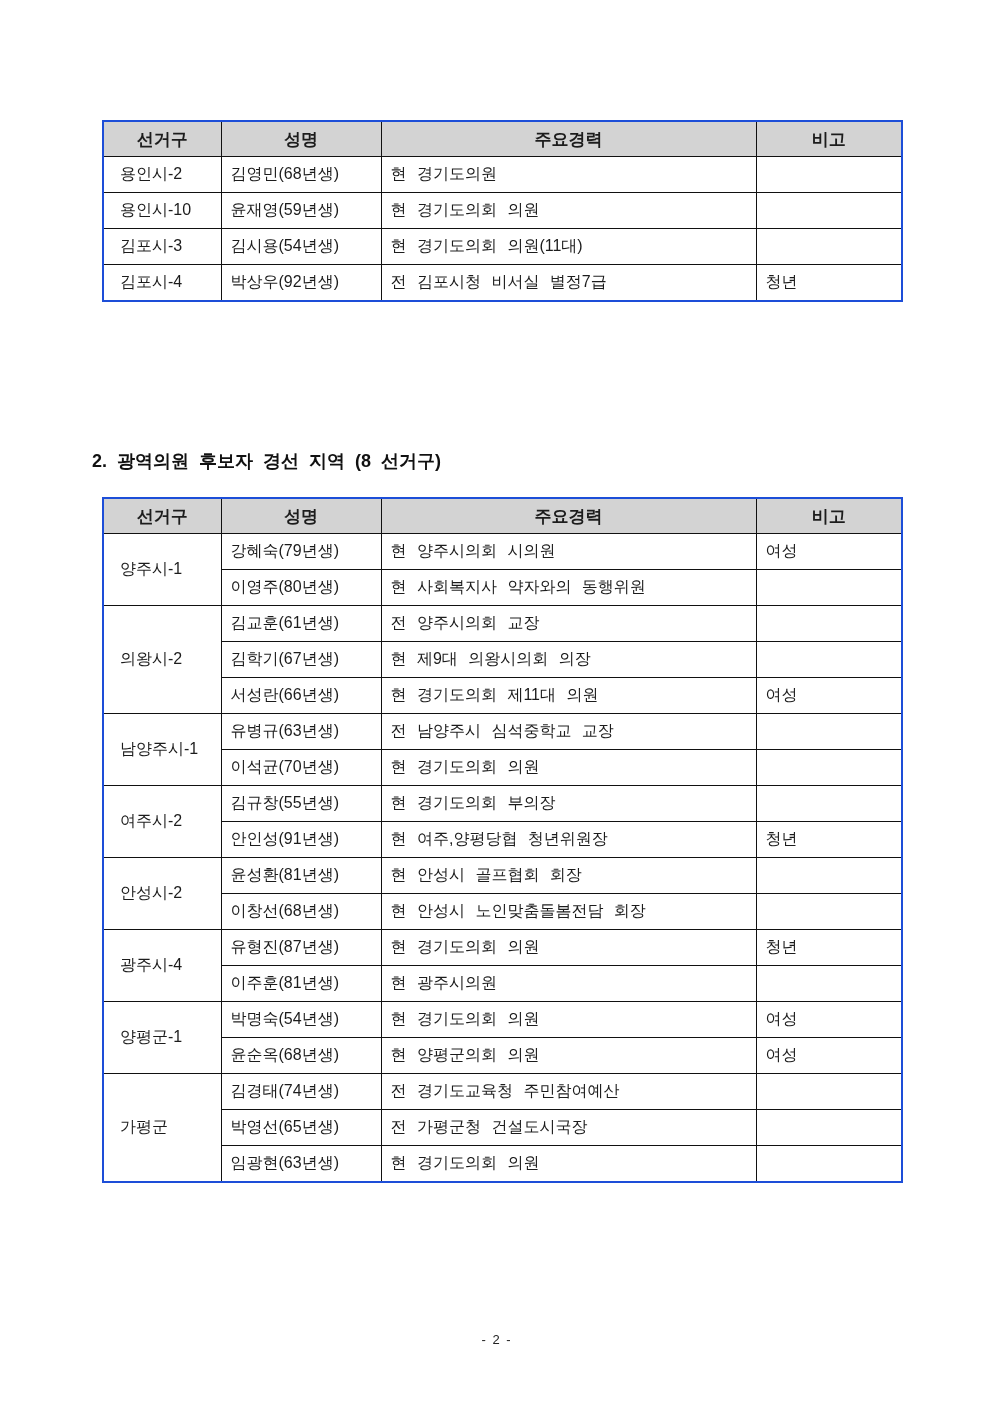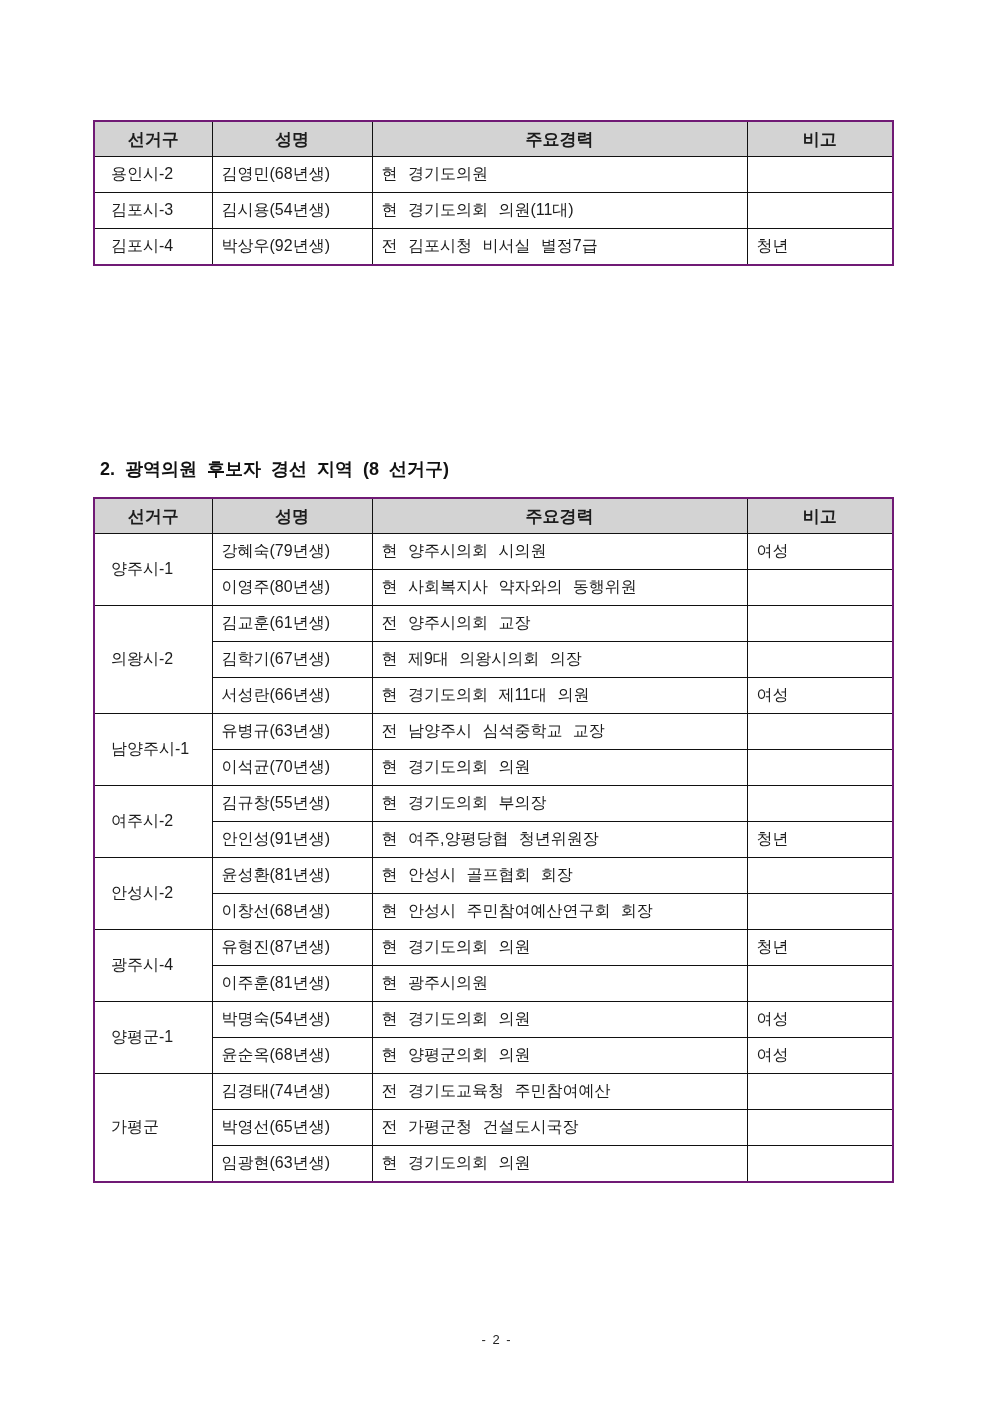--- a/index.html
+++ b/index.html
@@ -11,25 +11,25 @@
   }
   .page {
     position: relative;
     width: 992px;
     height: 1403px;
     background: #ffffff;
     overflow: hidden;
   }
   table.tbl {
     position: absolute;
-    left: 93px;
+    left: 102px;
     width: 799px;
     border-collapse: collapse;
     table-layout: fixed;
-    border: 2px solid #701a75;
+    border: 2px solid #1d4ed8;
   }
   #table1 { top: 120px; }
   #table2 { top: 497px; }
   .tbl th {
     background: #d3d3d3;
     border: 1px solid #111111;
     font-size: 17px;
     font-weight: bold;
     text-align: center;
     height: 34px;
@@ -45,21 +45,21 @@
     text-align: left;
     word-spacing: 6px;
     white-space: nowrap;
     overflow: hidden;
   }
   .tbl td.c-dist { padding-left: 16px; }
   .section-heading {
     position: absolute;
     left: 92px;
     top: 449px;
-    margin: 8px;
+    margin: 0;
     font-size: 18px;
     font-weight: bold;
     word-spacing: 5px;
     color: #111111;
   }
   .page-number {
     position: absolute;
     top: 1332px;
     left: 0;
     width: 100%;
@@ -90,20 +90,26 @@
       </tr>
     </thead>
     <tbody>
       <tr>
         <td class="c-dist">용인시-2</td>
         <td class="c-name">김영민(68년생)</td>
         <td class="c-career">현 경기도의원</td>
         <td class="c-note"></td>
       </tr>
       <tr>
+        <td class="c-dist">용인시-10</td>
+        <td class="c-name">윤재영(59년생)</td>
+        <td class="c-career">현 경기도의회 의원</td>
+        <td class="c-note"></td>
+      </tr>
+      <tr>
         <td class="c-dist">김포시-3</td>
         <td class="c-name">김시용(54년생)</td>
         <td class="c-career">현 경기도의회 의원(11대)</td>
         <td class="c-note"></td>
       </tr>
       <tr>
         <td class="c-dist">김포시-4</td>
         <td class="c-name">박상우(92년생)</td>
         <td class="c-career">전 김포시청 비서실 별정7급</td>
         <td class="c-note">청년</td>
@@ -179,21 +185,21 @@
         <td class="c-note">청년</td>
       </tr>
       <tr>
         <td class="c-dist" rowspan="2">안성시-2</td>
         <td class="c-name">윤성환(81년생)</td>
         <td class="c-career">현 안성시 골프협회 회장</td>
         <td class="c-note"></td>
       </tr>
       <tr>
         <td class="c-name">이창선(68년생)</td>
-        <td class="c-career">현 안성시 주민참여예산연구회 회장</td>
+        <td class="c-career">현 안성시 노인맞춤돌봄전담 회장</td>
         <td class="c-note"></td>
       </tr>
       <tr>
         <td class="c-dist" rowspan="2">광주시-4</td>
         <td class="c-name">유형진(87년생)</td>
         <td class="c-career">현 경기도의회 의원</td>
         <td class="c-note">청년</td>
       </tr>
       <tr>
         <td class="c-name">이주훈(81년생)</td>

